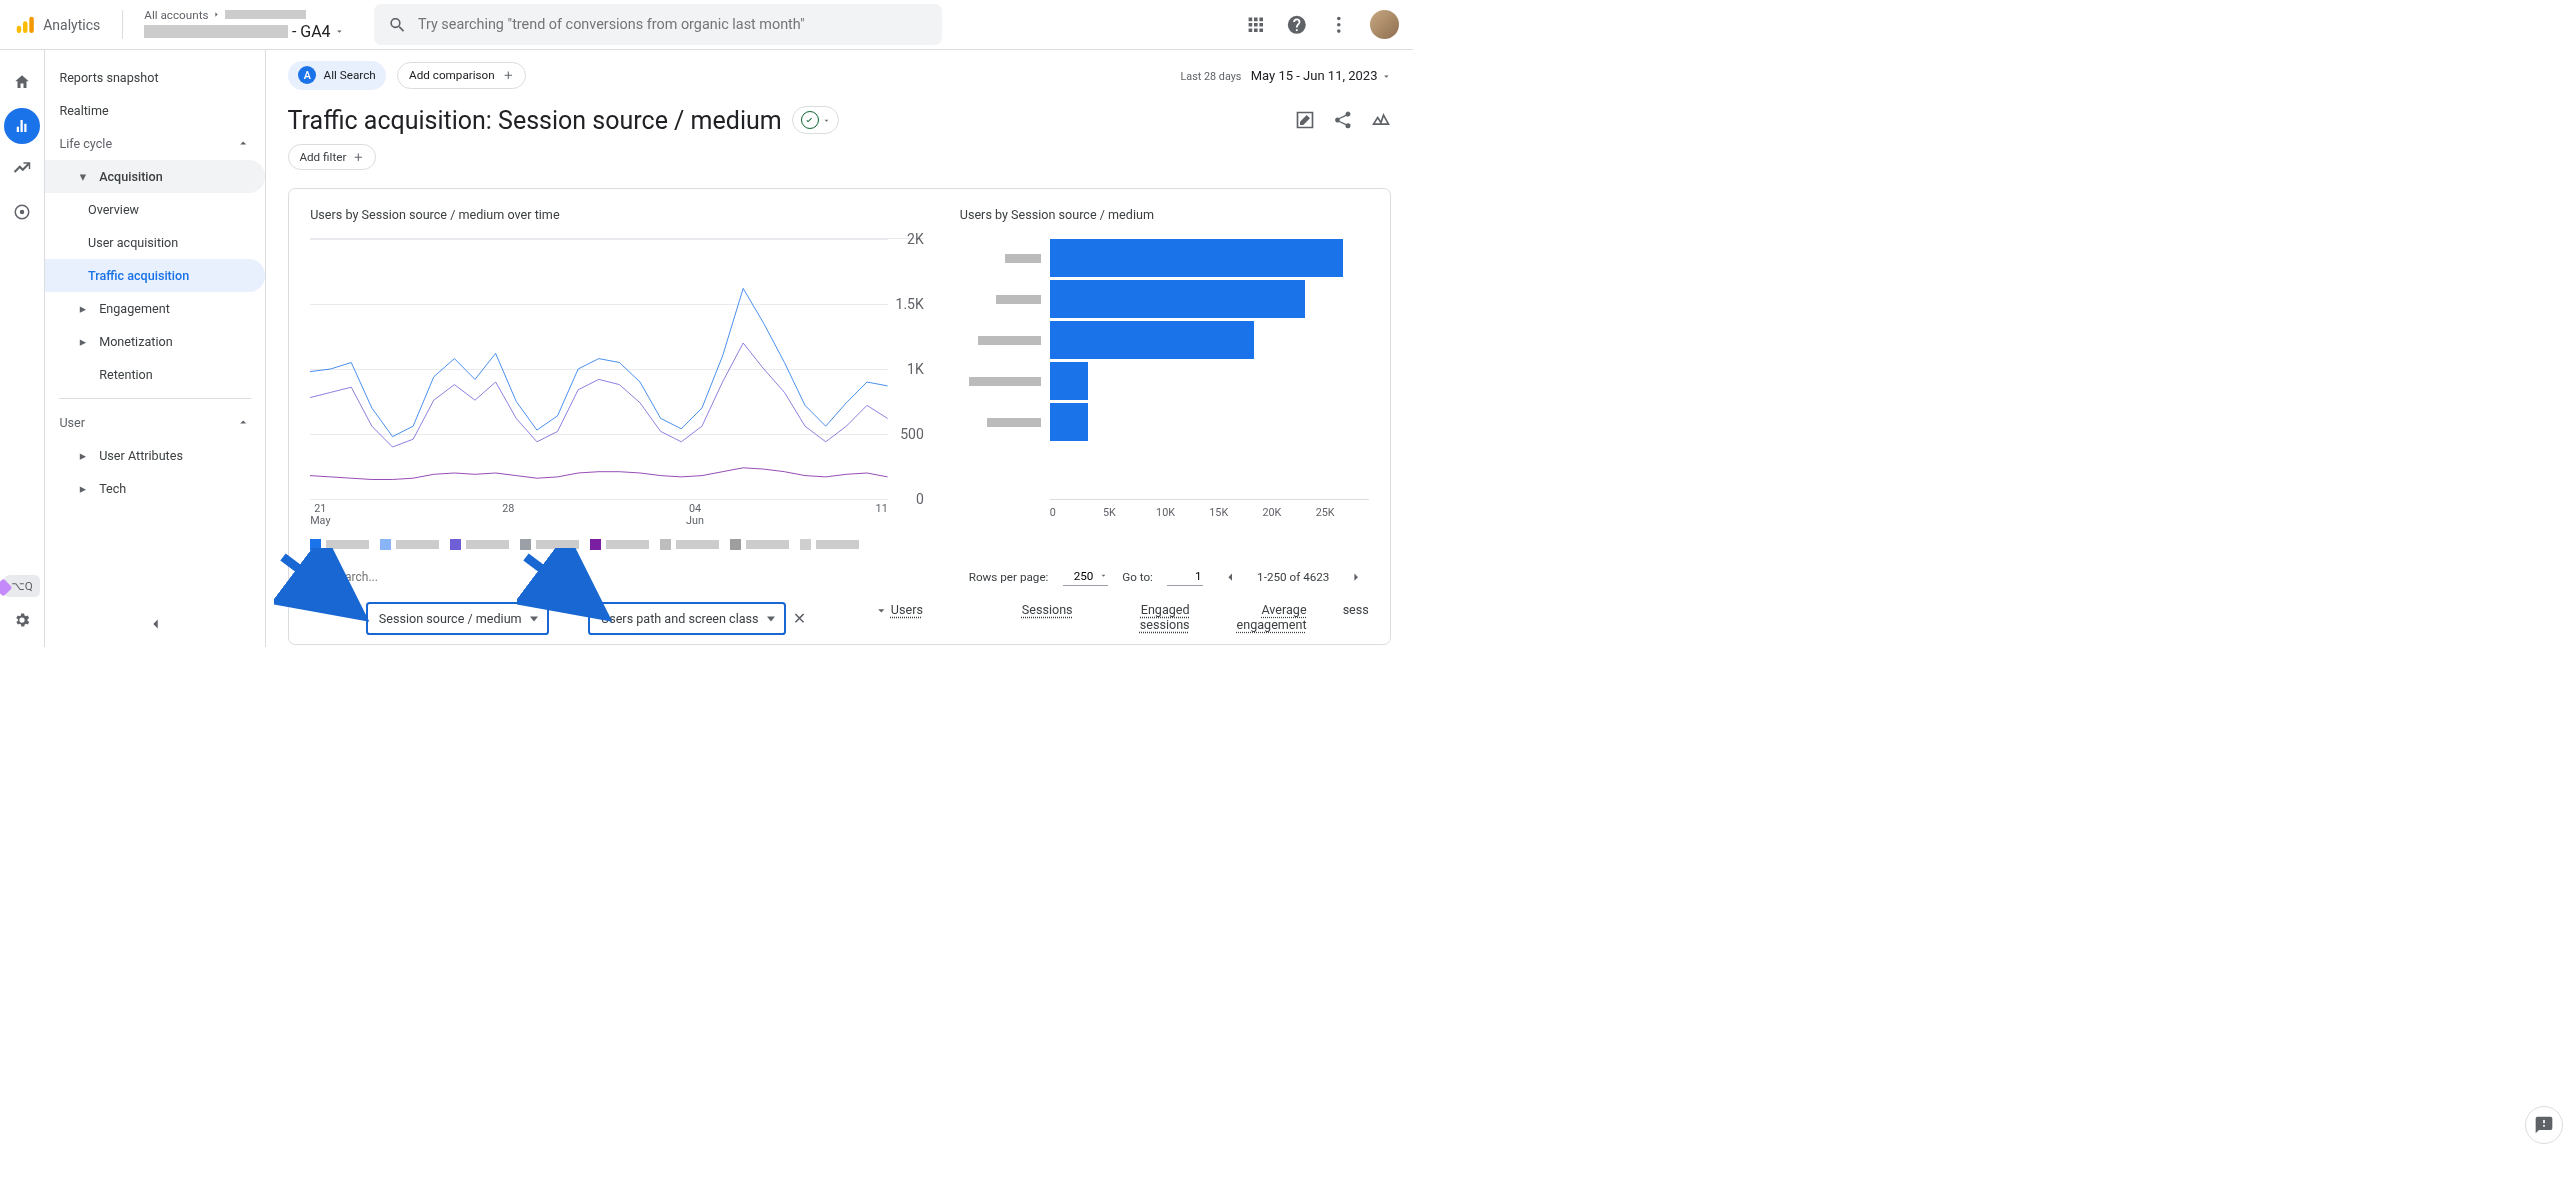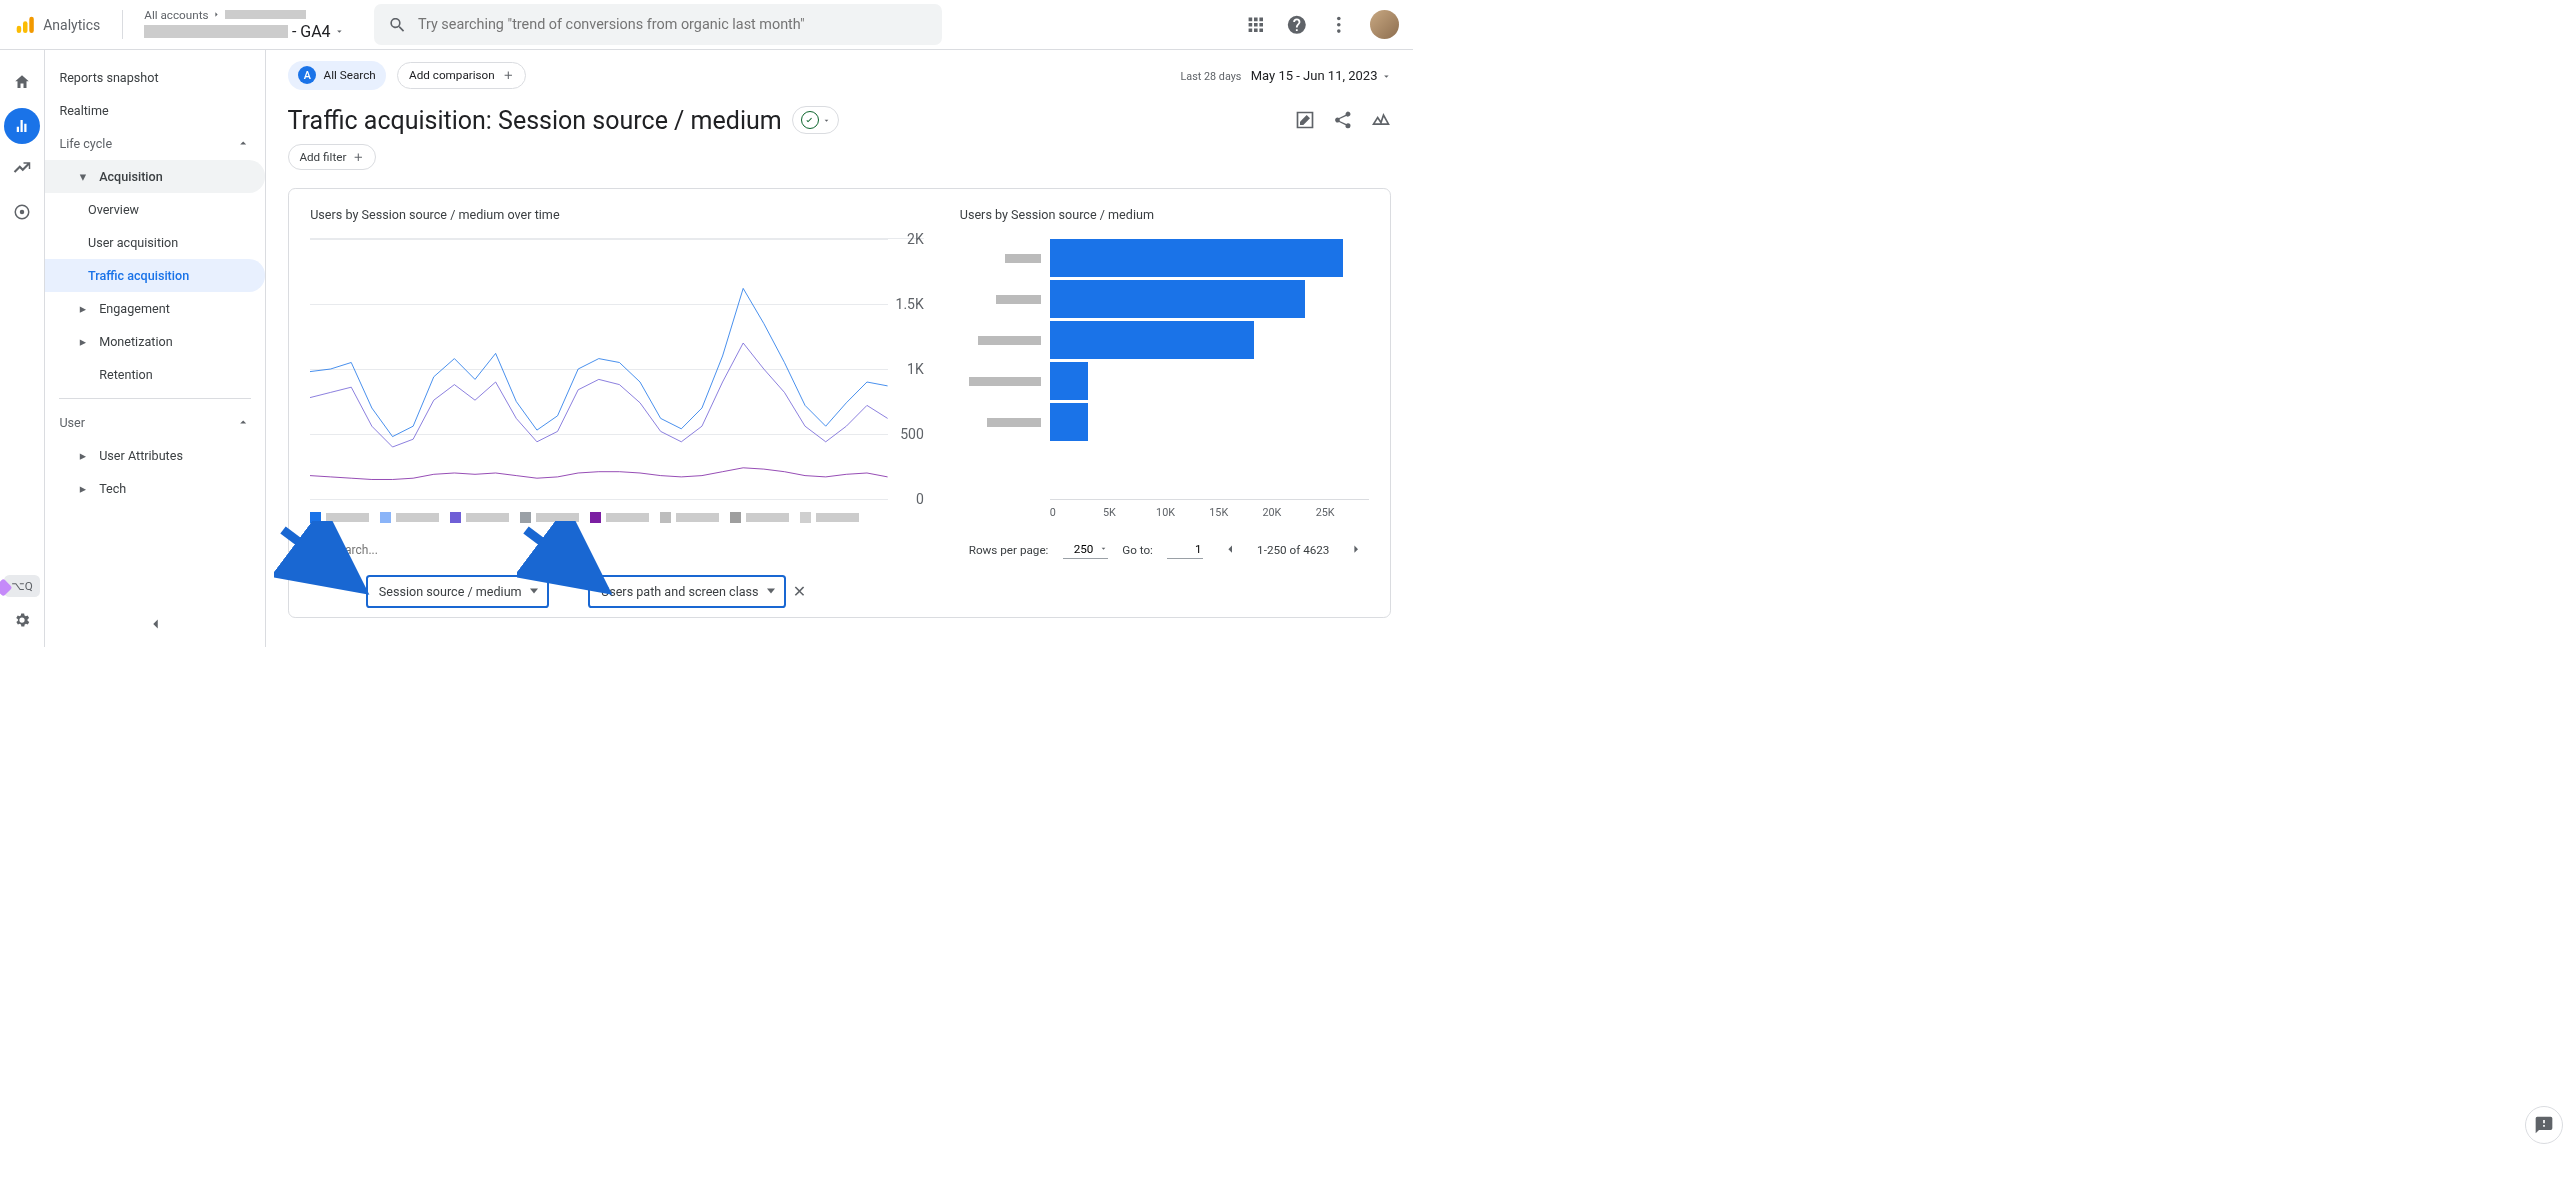--- a/index.html
+++ b/index.html
@@ -315,20 +315,26 @@
                 <span class="y-label" style="top:50%">1K</span>
               <div class="grid-line" style="top:75%"></div>
                 <span class="y-label" style="top:75%">500</span>
               <div class="grid-line" style="top:100%"></div>
                 <span class="y-label" style="top:100%">0</span>
               <svg class="line-svg" id="line-svg" preserveAspectRatio="none" viewBox="0 0 100 100">
                   <polyline points="0.00,51.00 3.57,50.00 7.14,47.50 10.71,65.00 14.29,76.00 17.86,72.00 21.43,53.00 25.00,46.00 28.57,54.00 32.14,44.00 35.71,62.50 39.29,73.50 42.86,68.00 46.43,50.00 50.00,46.00 53.57,47.50 57.14,55.00 60.71,69.00 64.29,73.00 67.86,65.00 71.43,45.00 75.00,19.00 78.57,32.50 82.14,47.50 85.71,64.00 89.29,72.00 92.86,63.00 96.43,55.00 100.00,56.50" fill="none" stroke="#1a73e8" stroke-width="0.8" vector-effect="non-scaling-stroke"></polyline>
                   <polyline points="0.00,61.00 3.57,59.00 7.14,57.00 10.71,72.00 14.29,80.00 17.86,77.00 21.43,62.00 25.00,56.00 28.57,62.00 32.14,55.00 35.71,69.00 39.29,78.00 42.86,74.00 46.43,58.00 50.00,54.00 53.57,56.00 57.14,63.00 60.71,74.00 64.29,78.00 67.86,72.00 71.43,55.00 75.00,40.00 78.57,50.00 82.14,59.00 85.71,72.00 89.29,78.00 92.86,72.00 96.43,64.00 100.00,69.00" fill="none" stroke="#6f5fd6" stroke-width="0.8" vector-effect="non-scaling-stroke"></polyline>
                   <polyline points="0.00,91.00 3.57,91.50 7.14,92.00 10.71,92.50 14.29,92.50 17.86,92.00 21.43,90.50 25.00,90.00 28.57,90.50 32.14,90.00 35.71,91.00 39.29,92.00 42.86,91.50 46.43,90.00 50.00,89.50 53.57,89.50 57.14,90.00 60.71,91.00 64.29,91.50 67.86,91.00 71.43,89.50 75.00,88.00 78.57,88.50 82.14,89.50 85.71,91.00 89.29,91.50 92.86,90.50 96.43,90.00 100.00,91.50" fill="none" stroke="#7b1fa2" stroke-width="0.8" vector-effect="non-scaling-stroke"></polyline>
                 </svg>
+            </div>
+            <div class="x-labels">
+              <div><span>21</span><br><span>May</span></div>
+              <div><span>28</span><br><span></span></div>
+              <div><span>04</span><br><span>Jun</span></div>
+              <div><span>11</span><br><span></span></div>
             </div>
             <div class="legend-row" id="legend-row">
                 <div class="legend-item">
                   <div class="legend-sw" style="background: rgb(26, 115, 232);"></div>
                   <div class="legend-redact"></div>
                 </div>
                 <div class="legend-item">
                   <div class="legend-sw" style="background: rgb(138, 180, 248);"></div>
                   <div class="legend-redact"></div>
                 </div>
@@ -444,20 +450,32 @@
               </div>
           </div>
         </div>
 
         <div class="table-header-row">
           <div style="width:45px"></div>
           <div class="dim-chip"><span>Session source / medium</span></div>
           <div style="width:18px"></div>
           <div class="dim-chip"><span>Users path and screen class</span></div>
           <span class="close-x">✕</span>
+          <div class="metric-headers">
+            <div class="metric-col first">
+              <svg width="12.6" height="12.6" viewBox="0 0 24 24" fill="#5f6368">
+                  <path d="M12 20l-6-6h12z"></path>
+                </svg>
+              <span class="under">Users</span>
+            </div>
+            <div class="metric-col"><span class="under">Sessions</span></div>
+            <div class="metric-col"><span class="under">Engaged</span><br><span class="under">sessions</span></div>
+            <div class="metric-col"><span class="under">Average</span><br><span class="under">engagement</span></div>
+            <div class="metric-col" style="min-width:18px"><span>sess</span></div>
+          </div>
 
           <svg class="arrow" style="left:-36px;top:-54px" width="108" height="81" viewBox="0 0 120 90">
             <defs>
                 <marker id="ah1" markerWidth="10" markerHeight="10" refX="8" refY="5" orient="auto">
                   <path d="M0 0L10 5L0 10z" fill="#1967d2"></path>
                 </marker>
               </defs>
             <line x1="10" y1="10" x2="90" y2="70" stroke="#1967d2" stroke-width="10" marker-end="url(#ah1)"></line>
           </svg>
           <svg class="arrow" style="left:207px;top:-54px" width="108" height="81" viewBox="0 0 120 90">

